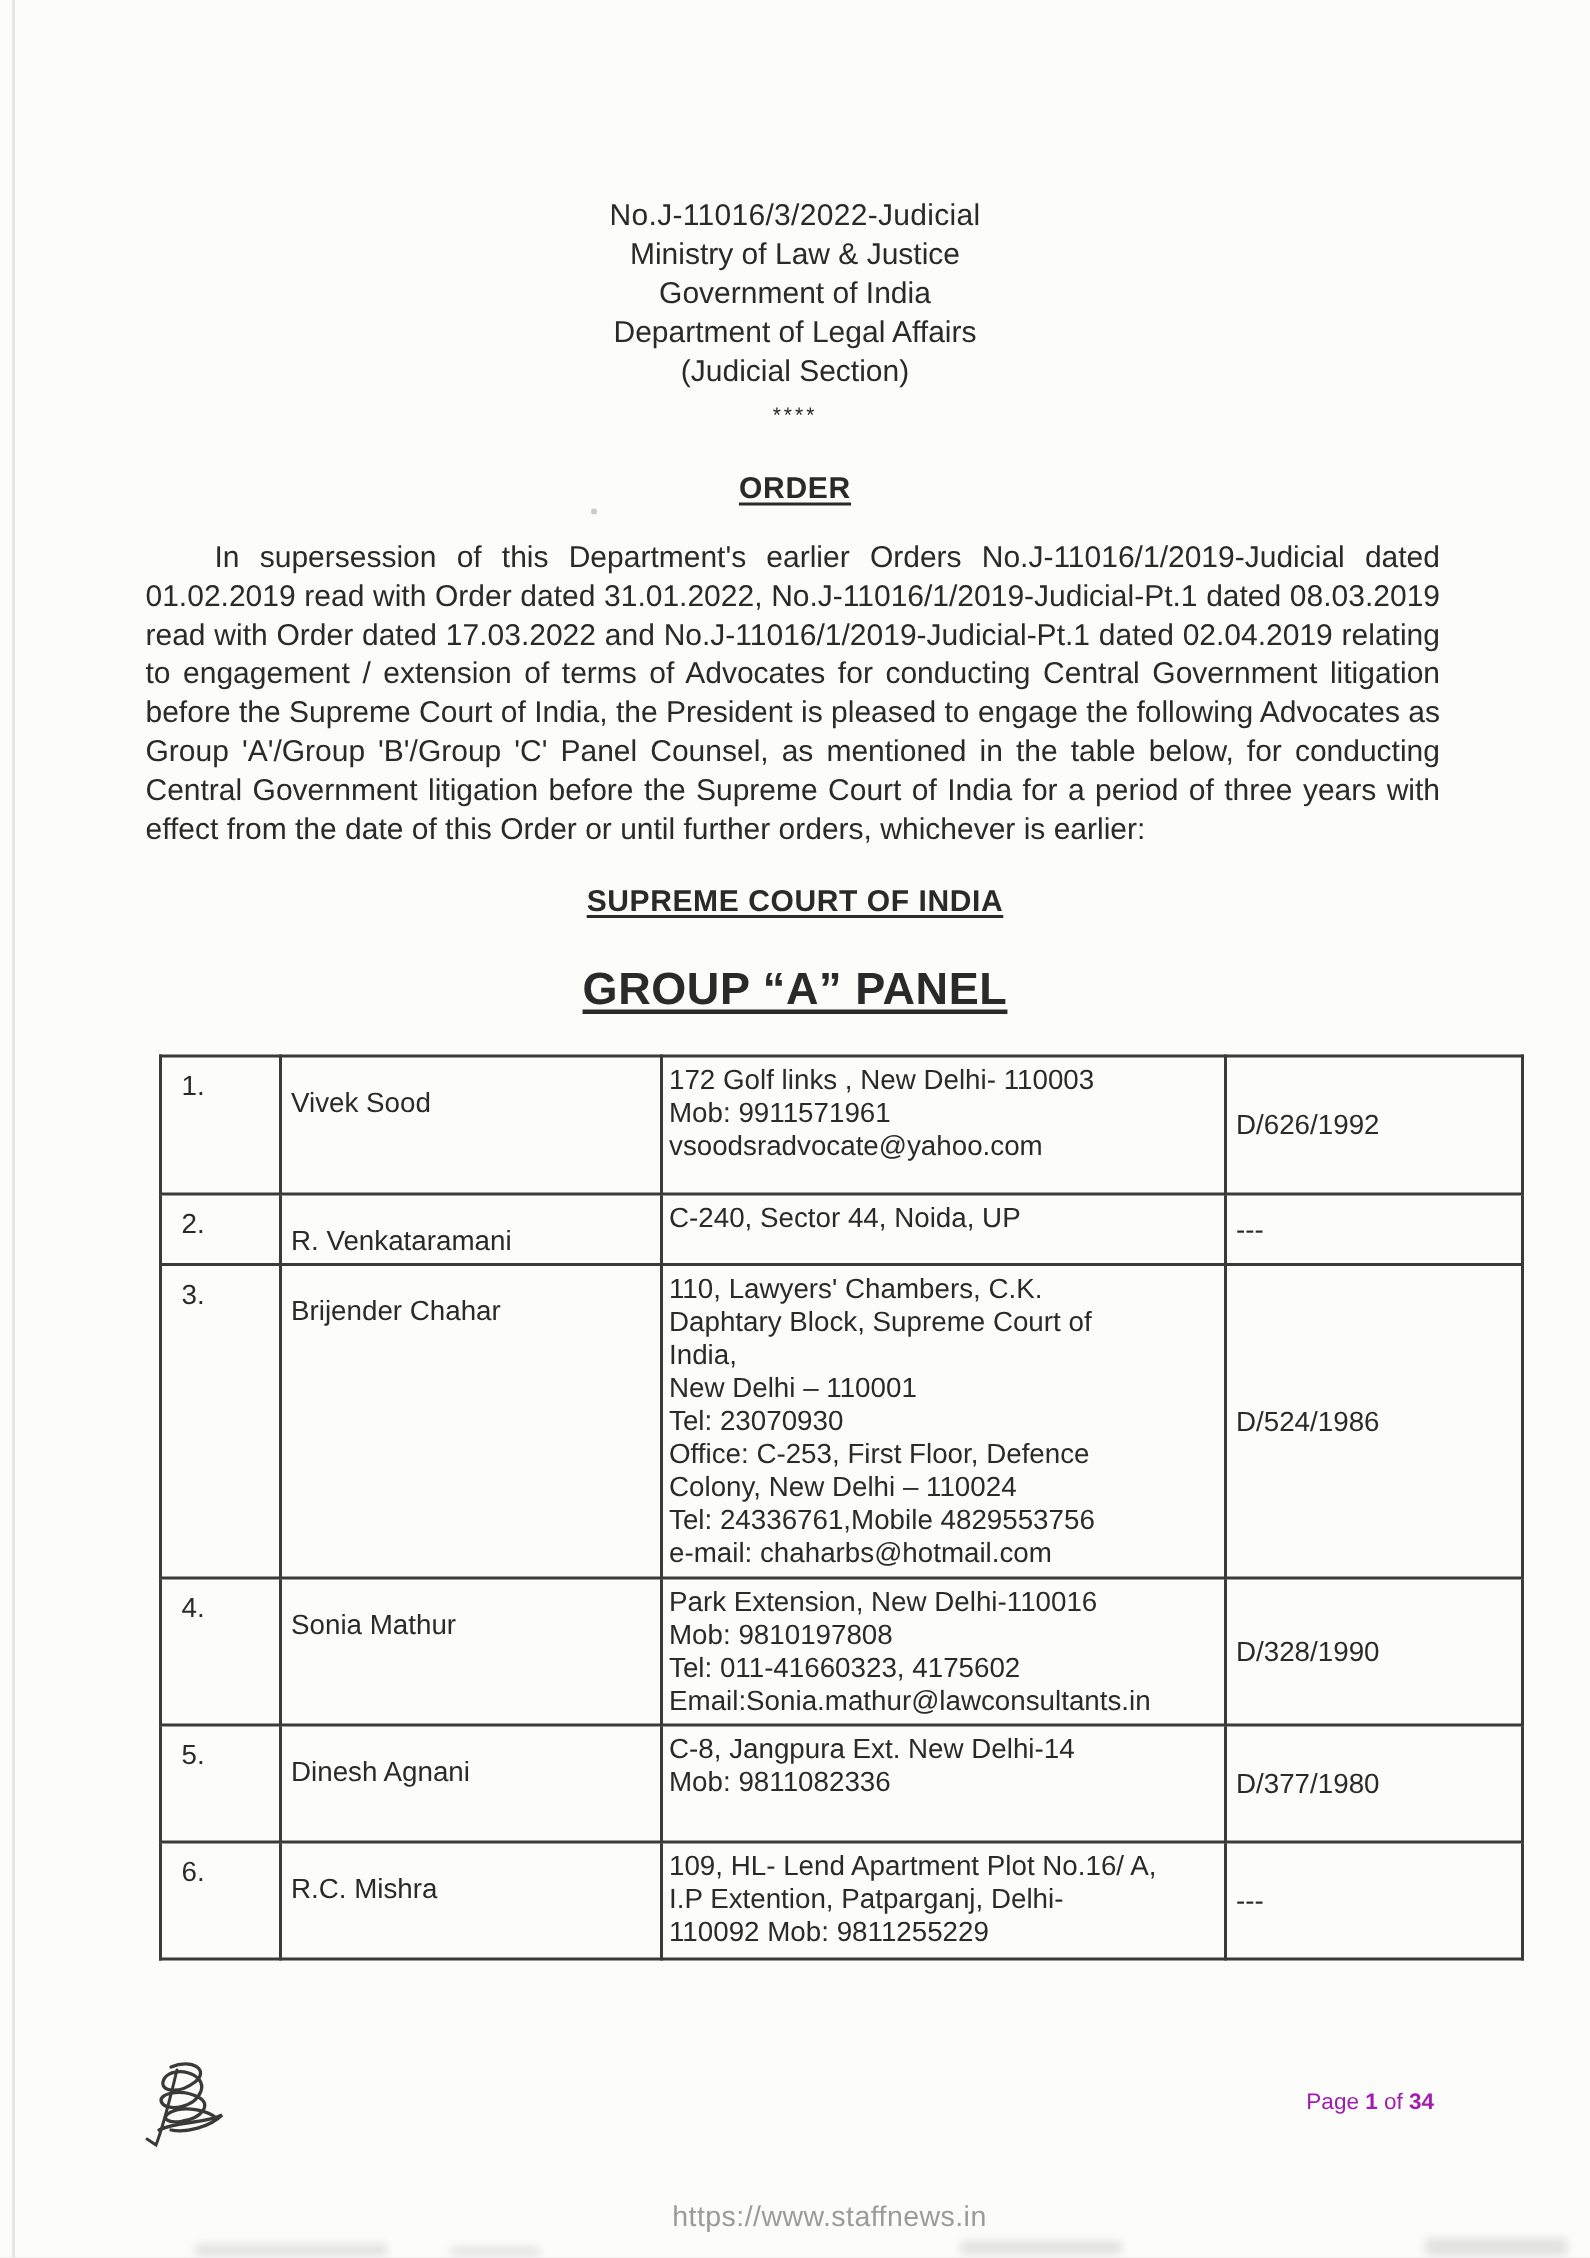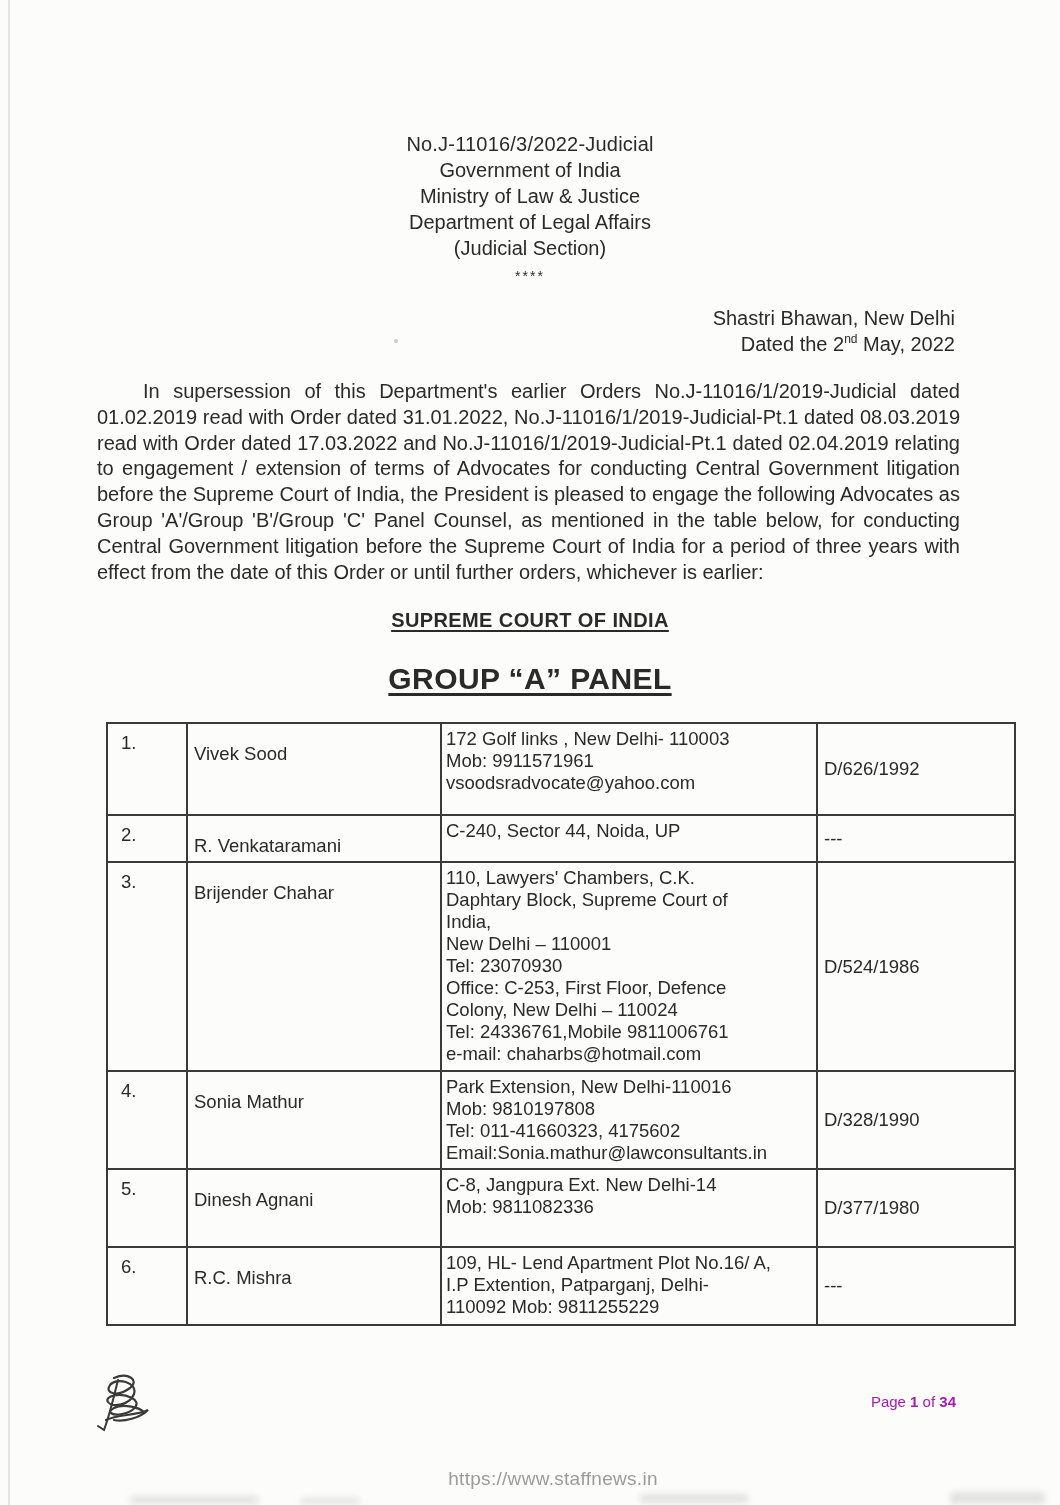--- a/index.html
+++ b/index.html
@@ -97,32 +97,29 @@
 </style>
 </head>
 <body>
 
 <div class="page">
   <div class="scan-edge"></div>
   <div class="stray-dot"></div>
 
   <div class="doc-header">
     <div class="file-no">No.J-11016/3/2022-Judicial</div>
+    <div class="org-line">Ministry of Law &amp; Justice</div>
     <div class="org-line">Government of India</div>
-    <div class="org-line">Ministry of Law &amp; Justice</div>
     <div class="org-line">Department of Legal Affairs</div>
     <div class="org-line">(Judicial Section)</div>
     <div class="stars">****</div>
   </div>
 
-  <div class="place-date">
-    <div>Shastri Bhawan, New Delhi</div>
-    <div><span>Dated the 2</span><sup>nd</sup><span> May, 2022</span></div>
-  </div>
 
+  <div class="order-heading">ORDER</div>
 
   <div class="body-para">In supersession of this Department's earlier Orders No.J-11016/1/2019-Judicial dated 01.02.2019 read with Order dated 31.01.2022, No.J-11016/1/2019-Judicial-Pt.1 dated 08.03.2019 read with Order dated 17.03.2022 and No.J-11016/1/2019-Judicial-Pt.1 dated 02.04.2019 relating to engagement / extension of terms of Advocates for conducting Central Government litigation before the Supreme Court of India, the President is pleased to engage the following Advocates as Group 'A'/Group 'B'/Group 'C' Panel Counsel, as mentioned in the table below, for conducting Central Government litigation before the Supreme Court of India for a period of three years with effect from the date of this Order or until further orders, whichever is earlier:</div>
 
   <div class="court-heading">SUPREME COURT OF INDIA</div>
   <div class="panel-heading">GROUP “A” PANEL</div>
 
   <table class="panel-table">
     <tbody>
       <tr class="row-0">
         <td class="sno">1.</td>
@@ -141,21 +138,21 @@
       <tr class="row-2">
         <td class="sno">3.</td>
         <td class="name">Brijender Chahar</td>
         <td class="addr">110, Lawyers' Chambers, C.K.
 Daphtary Block, Supreme Court of
 India,
 New Delhi – 110001
 Tel: 23070930
 Office: C-253, First Floor, Defence
 Colony, New Delhi – 110024
-Tel: 24336761,Mobile 9811006761
+Tel: 24336761,Mobile 4829553756
 e-mail: chaharbs@hotmail.com</td>
         <td class="code">D/524/1986</td>
       </tr>
       <tr class="row-3">
         <td class="sno">4.</td>
         <td class="name">Sonia Mathur</td>
         <td class="addr">Park Extension, New Delhi-110016
 Mob: 9810197808
 Tel: 011-41660323, 4175602
 Email:Sonia.mathur@lawconsultants.in</td>

